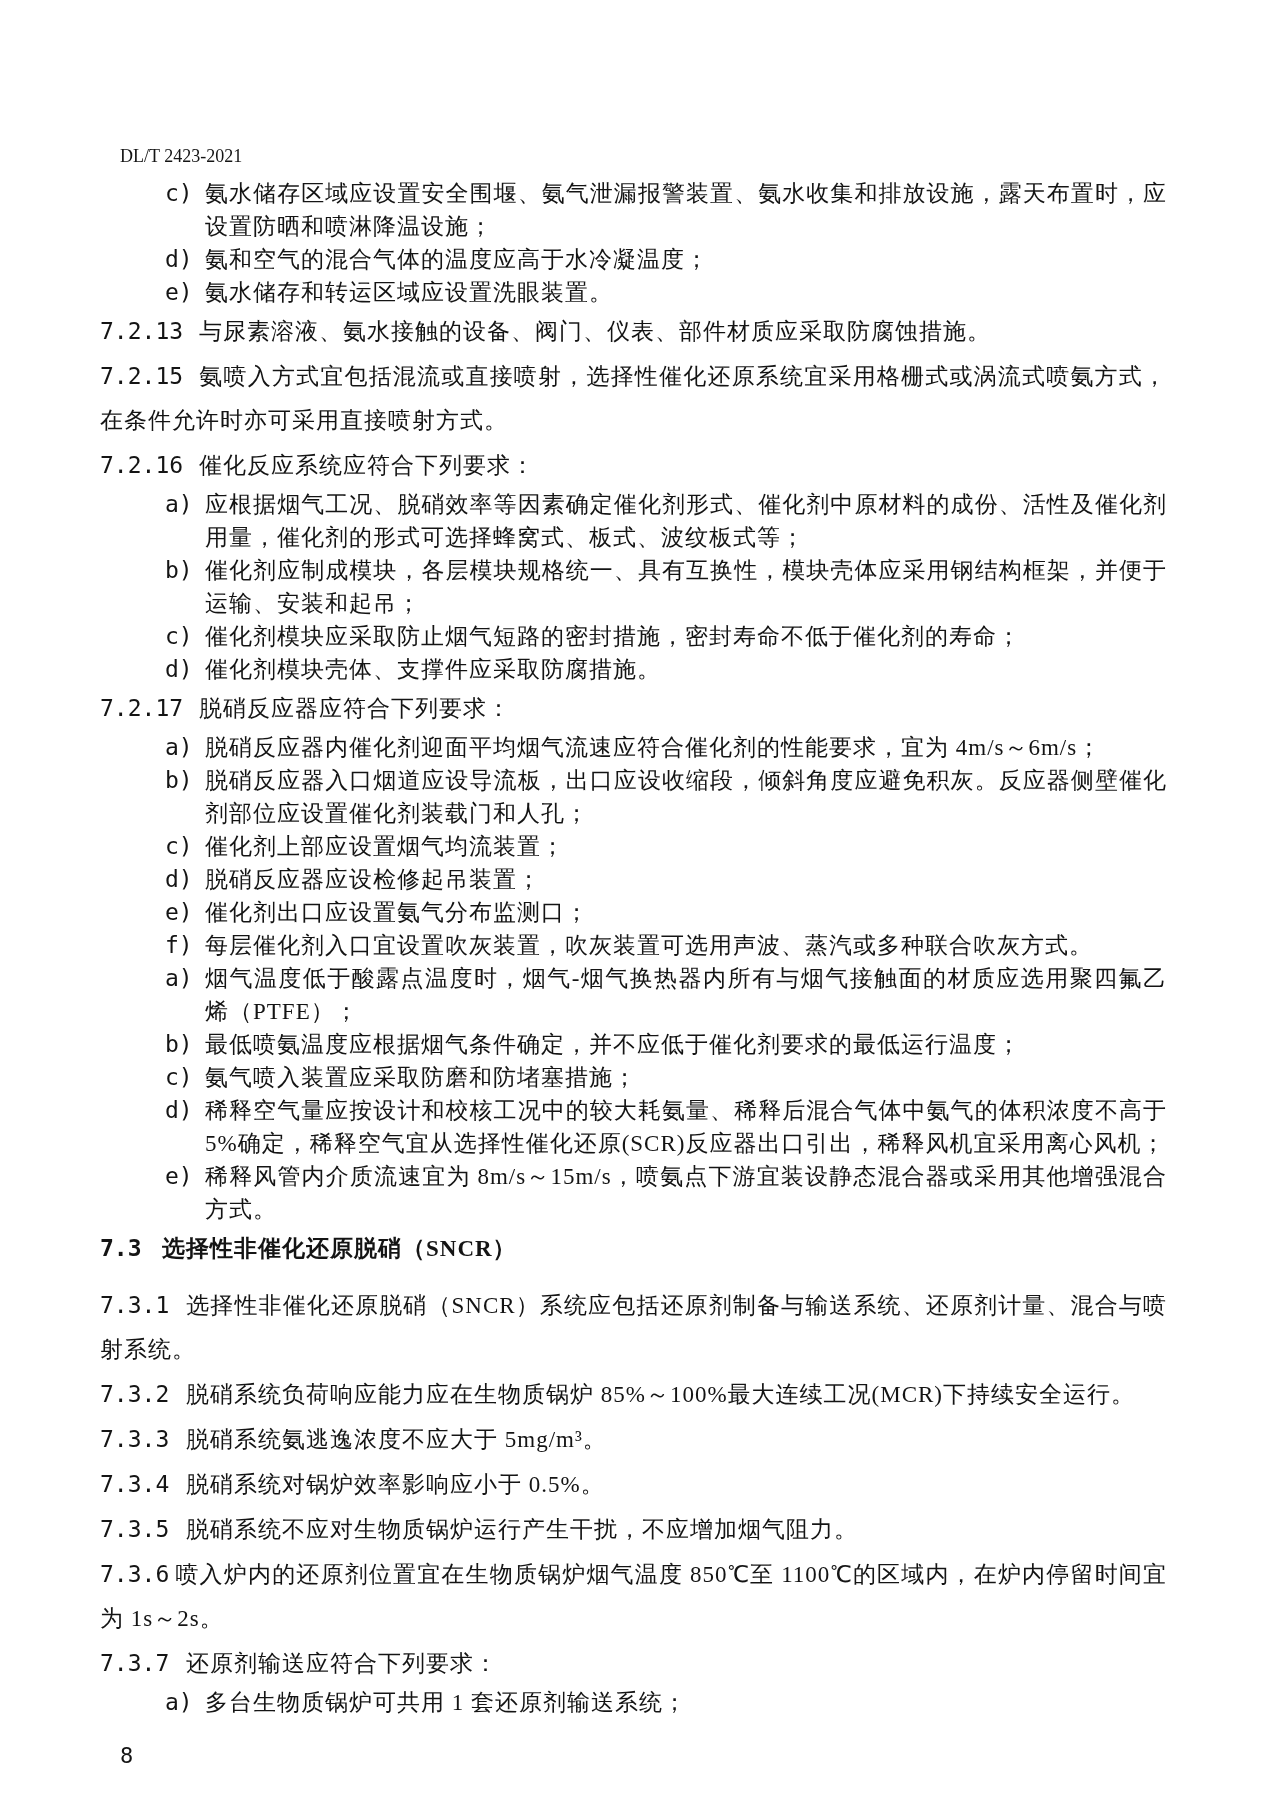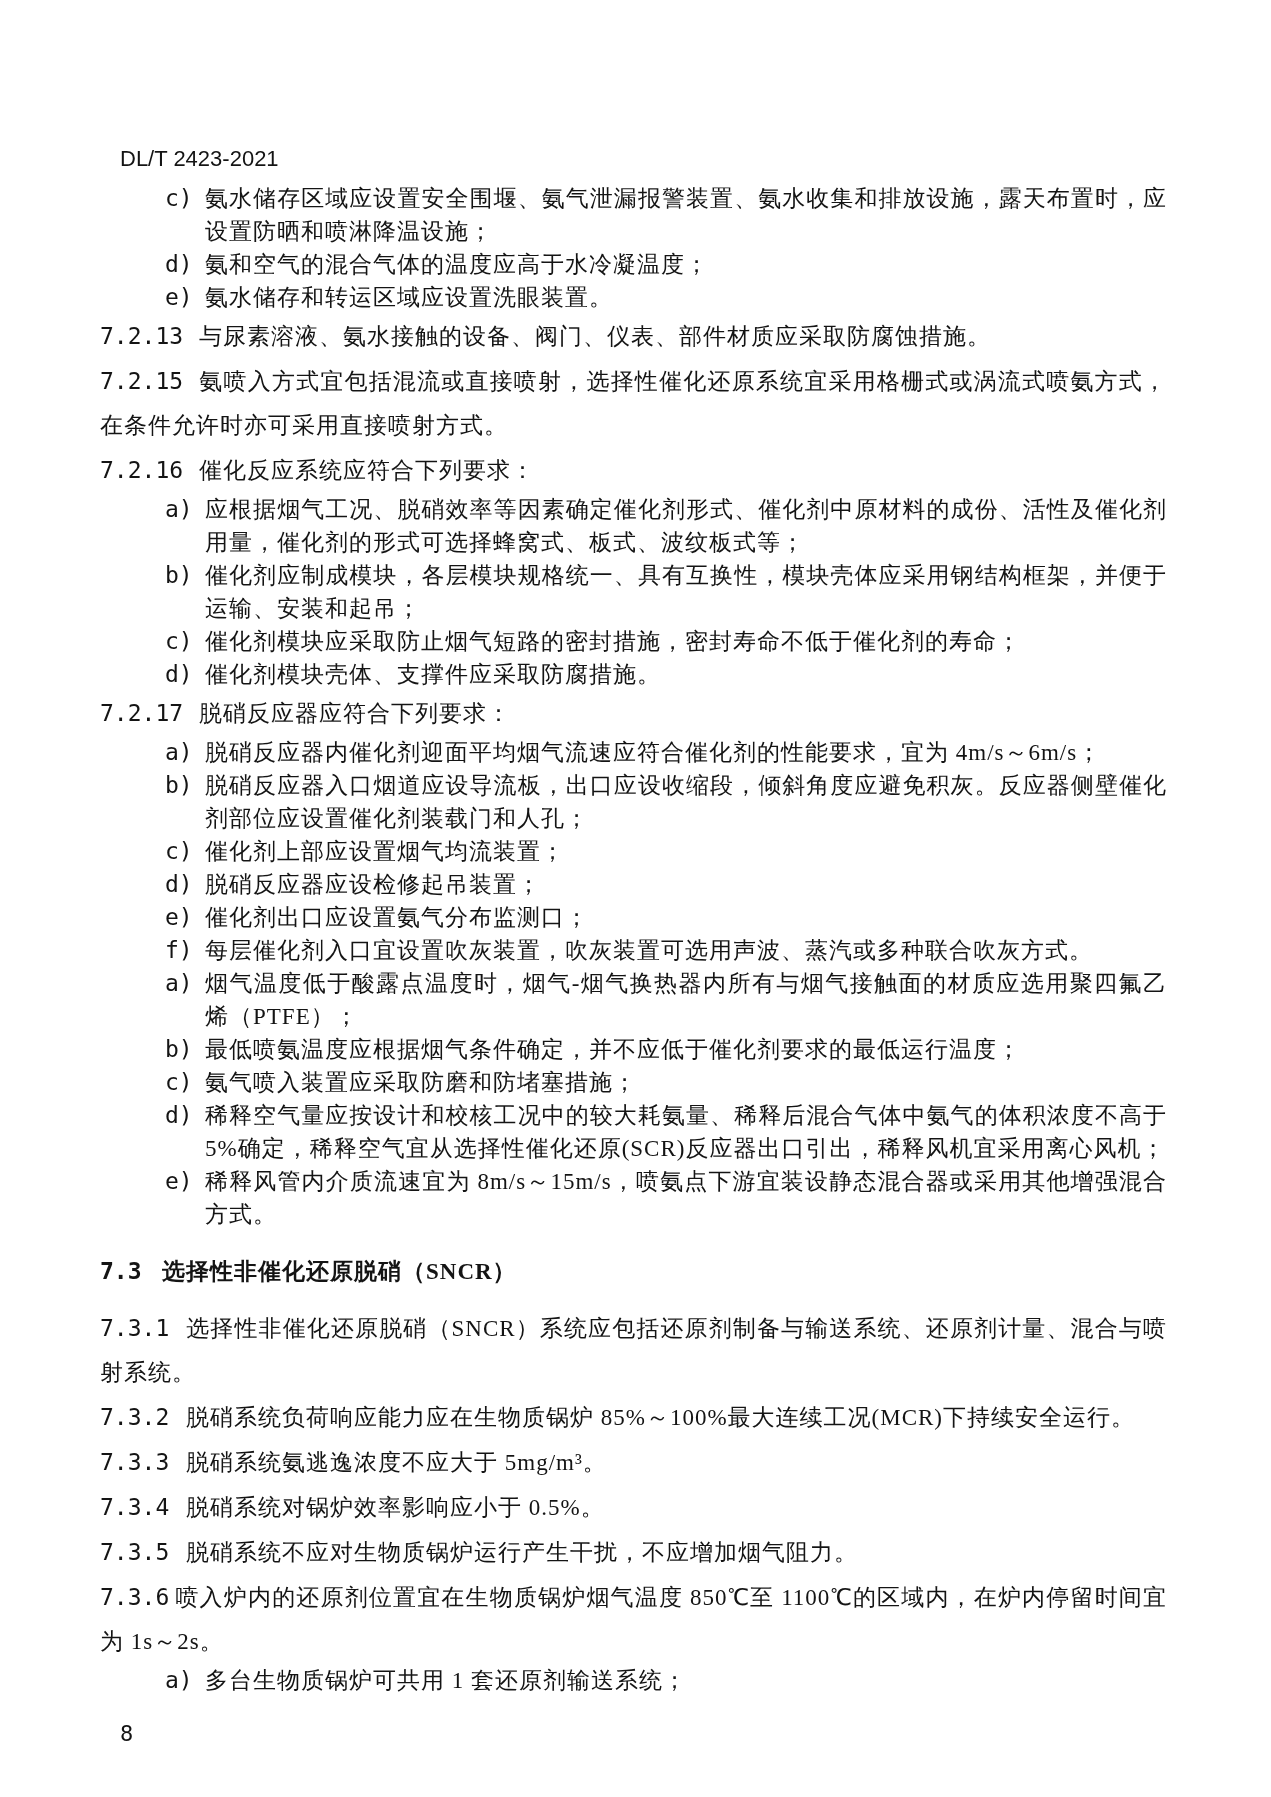--- a/index.html
+++ b/index.html
@@ -12,22 +12,22 @@
     position: relative;
     overflow: hidden;
   }
   .page {
     box-sizing: border-box;
     width: 1271px;
     height: 1797px;
     padding: 146px 104px 0 100px;
   }
   .doc-header {
-    font-family: Liberation Sans, sans-serif;
-    font-size: 22px;
+    font-family: Liberation Serif, serif;
+    font-size: 18px;
     letter-spacing: 0px;
     padding-left: 20px;
     margin-bottom: 10px;
     white-space: nowrap;
   }
   .content { font-size: 23px; letter-spacing: 1px; }
   p { margin: 0; }
   .clause {
     line-height: 44px;
     text-align: justify;
@@ -50,21 +50,21 @@
     letter-spacing: 0px;
     flex: 0 0 40px;
     width: 40px;
   }
   .li .txt {
     flex: 1 1 auto;
     text-align: justify;
   }
   .sec-heading {
     line-height: 33px;
-    margin-top: 24px;
+    margin-top: 6px;
     margin-bottom: 18px;
   }
   .sec-heading .num {
     font-family: "DejaVu Sans Mono", monospace;
     letter-spacing: 0px;
     display: inline-block;
     min-width: 52px;
     margin-right: 10px;
     font-weight: bold;
   }
@@ -159,20 +159,21 @@
         <span class="label">e)</span>
         <span class="txt">稀释风管内介质流速宜为 8m/s～15m/s，喷氨点下游宜装设静态混合器或采用其他增强混合方式。</span>
       </p>
       <p class="sec-heading"><span class="num">7.3</span><span class="txt">选择性非催化还原脱硝（SNCR）</span></p>
       <p class="clause"><span class="num">7.3.1</span><span class="txt">选择性非催化还原脱硝（SNCR）系统应包括还原剂制备与输送系统、还原剂计量、混合与喷射系统。</span></p>
       <p class="clause"><span class="num">7.3.2</span><span class="txt">脱硝系统负荷响应能力应在生物质锅炉 85%～100%最大连续工况(MCR)下持续安全运行。</span></p>
       <p class="clause"><span class="num">7.3.3</span><span class="txt">脱硝系统氨逃逸浓度不应大于 5mg/m³。</span></p>
       <p class="clause"><span class="num">7.3.4</span><span class="txt">脱硝系统对锅炉效率影响应小于 0.5%。</span></p>
       <p class="clause"><span class="num">7.3.5</span><span class="txt">脱硝系统不应对生物质锅炉运行产生干扰，不应增加烟气阻力。</span></p>
       <p class="clause"><span class="num nogap">7.3.6</span><span class="txt">喷入炉内的还原剂位置宜在生物质锅炉烟气温度 850℃至 1100℃的区域内，在炉内停留时间宜为 1s～2s。</span></p>
+      <p class="clause"><span class="num">7.3.7</span><span class="txt">还原剂输送应符合下列要求：</span></p>
       <p class="li">
         <span class="label">a)</span>
         <span class="txt">多台生物质锅炉可共用 1 套还原剂输送系统；</span>
       </p>
     </div>
 
   <div class="page-number">8</div>
 </div>
 
 </body></html>

